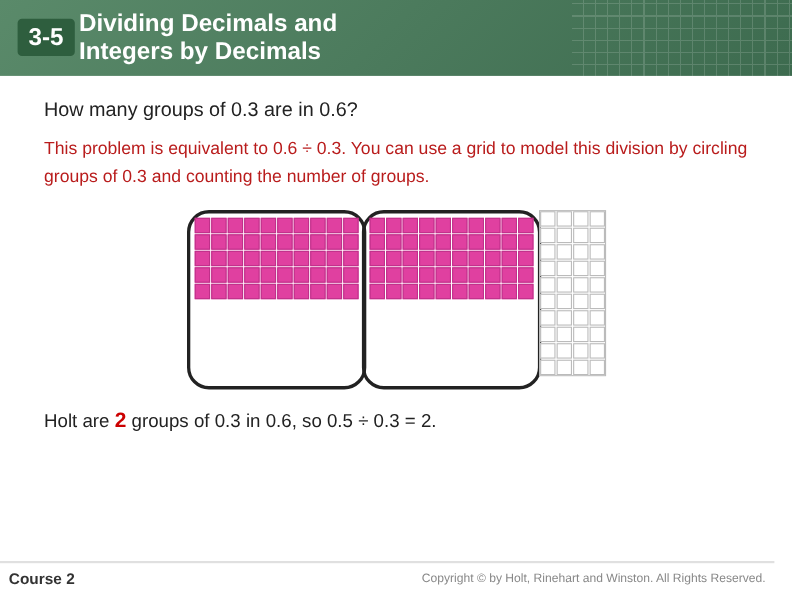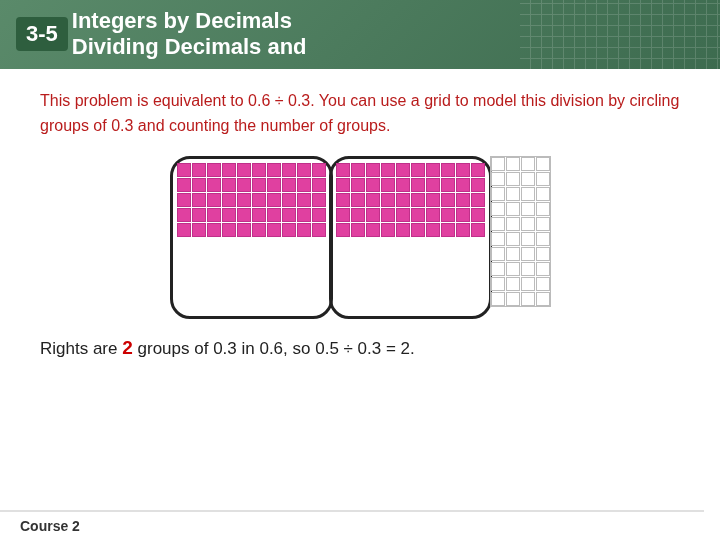--- a/index.html
+++ b/index.html
@@ -130,21 +130,21 @@
     }
 
     .footer {
       position: absolute;
       bottom: 0;
       left: 0;
       right: 16px;
       display: flex;
       justify-content: space-between;
       align-items: center;
-      padding: 6px 20px;
+      padding: 6px 8px;
       border-top: 2px solid #e0e0e0;
       background: #fff;
     }
 
     .footer-left {
       font-size: 14px;
       color: #333;
       font-weight: bold;
     }
 
@@ -173,28 +173,29 @@
       background: linear-gradient(to bottom, #6aaa80, #4a8a60);
     }
   </style>
 </head>
 <body>
 
 <div class="header-wrap">
   <div class="header">
     <div class="header-badge">3-5</div>
     <div class="header-title">
+      <div>Dividing Decimals and</div>
       <div>Integers by Decimals</div>
-      <div>Dividing Decimals and</div>
     </div>
     <div class="header-bg-pattern"></div>
   </div>
 </div>
 
 <div class="content">
+  <div class="question">How many groups of 0.3 are in 0.6?</div>
   <div class="explanation">This problem is equivalent to 0.6 ÷ 0.3. You can use a grid to model this division by circling groups of 0.3 and counting the number of groups.</div>
 
   <div class="grid-area">
 
     <div class="grid-group" style="border-color:#222; border-width:3px; border-radius:20px;">
       <div class="grid" id="grid1">
           <div class="cell filled"></div>
           <div class="cell filled"></div>
           <div class="cell filled"></div>
           <div class="cell filled"></div>
@@ -342,21 +343,22 @@
           <div class="cell empty"></div>
           <div class="cell empty"></div>
           <div class="cell empty"></div>
           <div class="cell empty"></div>
           <div class="cell empty"></div>
         </div>
     </div>
   </div>
 
   <div class="conclusion">
-    <span>Rights are</span>
+    <span>Holt are</span>
     <span class="highlight">2</span>
     <span>groups of 0.3 in 0.6, so 0.5 ÷ 0.3 = 2.</span>
   </div>
 </div>
 
 <div class="footer">
   <span class="footer-left">Course 2</span>
+  <span class="footer-right">Copyright © by Holt, Rinehart and Winston. All Rights Reserved.</span>
 </div>
 
 </body></html>

